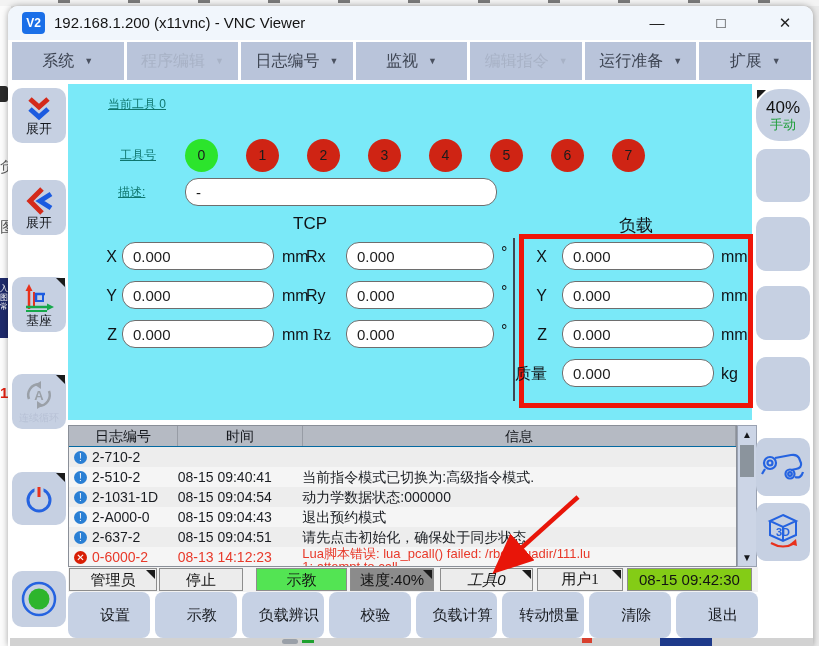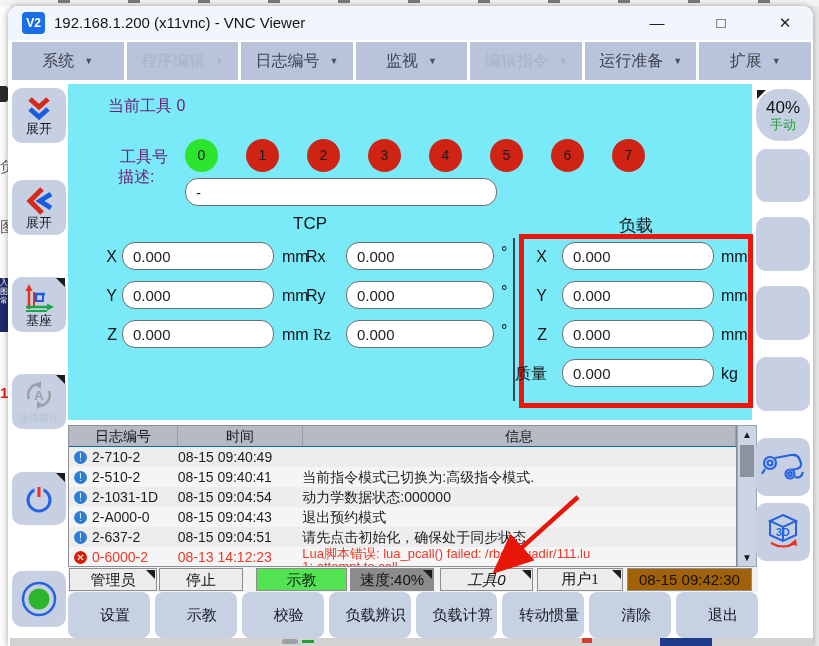--- a/index.html
+++ b/index.html
@@ -5,21 +5,21 @@
   html,body{margin:0;padding:0;}
   body{font-family:"Liberation Sans","DejaVu Sans",sans-serif;background:#e9e9e9;}
   #screen{position:relative;width:819px;height:646px;overflow:hidden;background:#e9e9e9;}
   .abs{position:absolute;}
   
   .top-sliver{left:0;top:0;width:819px;height:6px;background:#f3f3f3;
     background-image:repeating-linear-gradient(90deg,transparent 0 58px,#7a7a7a 58px 70px);background-size:100% 3px;background-repeat:no-repeat;background-position:0 0;}
   
   .desk-strip{left:0;top:6px;width:11px;height:640px;background:#fbfbfb;overflow:hidden;}
   .frag{position:absolute;left:0;color:#5a5a5a;font-size:15px;}
-  .frag-navy{position:absolute;left:0;width:11px;height:54px;background:#1e2a6b;color:#fff;font-size:8px;line-height:9px;padding-top:0;}
+  .frag-navy{position:absolute;left:0;width:11px;height:54px;background:#1e2a6b;color:#fff;font-size:8px;line-height:9px;padding-top:6px;}
   .frag-red{color:#e02010;font-size:15px;font-weight:bold;}
   .frag-blob{position:absolute;left:-6px;width:14px;height:16px;background:#2b2b2b;border-radius:3px;}
   
   .window{left:8px;top:6px;width:805px;height:640px;background:#ffffff;border-radius:10px 10px 0 0;box-shadow:0 0 6px rgba(0,0,0,.35);}
   .titlebar{left:8px;top:6px;width:805px;height:34px;background:#f1f6fc;border-radius:10px 10px 0 0;}
   .vnc-logo{position:absolute;left:14px;top:6px;width:23px;height:22px;background:#1a6fe8;border-radius:4px;color:#fff;font-size:12px;font-weight:bold;text-align:center;line-height:22px;}
   .title-text{position:absolute;left:46px;top:0;height:34px;line-height:34px;font-size:15px;color:#141414;}
   .winctl{position:absolute;top:0;width:34px;height:34px;text-align:center;line-height:34px;font-size:15px;color:#222;}
   
   .menubar{left:12px;top:42px;width:799px;height:38px;display:flex;gap:3px;}
@@ -35,21 +35,21 @@
   .bs-gray{position:absolute;left:272px;top:1px;width:16px;height:5px;background:#9aa0a8;border-radius:3px;}
   .bs-red{position:absolute;left:572px;top:0px;width:10px;height:5px;background:#d8402e;}
   .bs-navy{position:absolute;left:650px;top:0px;width:52px;height:8px;background:#1e3a8a;}
   
   .side-btn{position:absolute;left:12px;width:54px;background:#c6d0e2;border-radius:10px;display:flex;flex-direction:column;align-items:center;justify-content:center;}
   .side-btn .lbl{font-size:13px;color:#15181d;line-height:14px;}
   .side-btn.disabled .lbl{color:#b7c1d5;font-size:10px;}
   .corner-tr{position:absolute;top:1px;right:1px;width:0;height:0;border-top:9px solid #1b1b1b;border-left:9px solid transparent;}
   .corner-tl{position:absolute;top:1px;left:1px;width:0;height:0;border-top:9px solid #1b1b1b;border-right:9px solid transparent;}
   
-  .pp-label{position:absolute;font-size:16px;color:#701a75;}
+  .pp-label{position:absolute;font-size:12px;color:#0f766e;text-decoration:underline;}
   .tool-circle{position:absolute;width:33px;height:33px;border-radius:50%;text-align:center;line-height:33px;font-size:14px;color:#1c1c1c;}
   .field{position:absolute;height:28px;background:#fff;border:1.5px solid #6e6e6e;border-radius:13px;font-size:15px;color:#1c1c1c;line-height:26px;padding-left:10px;box-sizing:border-box;}
   .axis-lbl{position:absolute;height:29px;line-height:29px;font-size:16px;color:#101317;text-align:right;}
   .unit-lbl{position:absolute;height:29px;line-height:29px;font-size:16px;color:#101317;}
   .sec-title{position:absolute;font-size:17px;color:#101317;}
   .red-rect{position:absolute;left:519px;top:234px;width:234px;height:174px;border:5px solid #ee1509;box-sizing:border-box;}
   .vdivider{position:absolute;left:513px;top:238px;width:2px;height:163px;background:#3c4754;}
   
   .log-table{left:68px;top:425px;width:669px;height:142px;border:1px solid #8a8f98;box-sizing:border-box;background:#efefef;overflow:hidden;}
   .log-head{display:flex;height:20px;background:#b5bac3;border-bottom:1px solid #0369a1;}
@@ -71,21 +71,21 @@
   .sc-thumb{position:absolute;left:2px;width:14px;background:#8b949d;}
   
   .rt-btn{position:absolute;left:756px;width:54px;background:#c6d0e2;border-radius:10px;display:flex;flex-direction:column;align-items:center;justify-content:center;}
   .rt-speed{font-size:17px;color:#111;line-height:19px;}
   .rt-mode{font-size:13px;color:#1f9e3a;line-height:16px;}
   
   .status-row{left:68px;top:567px;width:690px;height:25px;background:#f2f2f2;}
   .st-item{position:absolute;top:1px;height:23px;background:#ececec;border:1px solid #8d8d8d;box-sizing:border-box;text-align:center;line-height:21px;font-size:15px;color:#131313;}
   .st-item.green{background:#53e453;}
   .st-item.dark{background:#8b8b8b;}
-  .st-item.time{background:#a16207;}
+  .st-item.time{background:#84cc16;}
   
   .bottom-row{left:68px;top:592px;width:690px;height:46px;display:flex;gap:5px;}
   .bot-btn{flex:1;background:#c6d1e4;border-radius:8px;font-size:15px;color:#15181d;display:flex;align-items:center;justify-content:center;padding-left:12px;}
   
   .anno{left:0;top:0;width:819px;height:646px;pointer-events:none;z-index:50;}
   svg{display:block;}
 </style>
 </head>
 <body>
 
@@ -151,21 +151,21 @@
   <div id="tool-circles">
       <div class="tool-circle" style="left: 185px; top: 139px; background: rgb(44, 228, 44);">0</div>
       <div class="tool-circle" style="left: 246px; top: 139px; background: rgb(207, 36, 20);">1</div>
       <div class="tool-circle" style="left: 307px; top: 139px; background: rgb(207, 36, 20);">2</div>
       <div class="tool-circle" style="left: 368px; top: 139px; background: rgb(207, 36, 20);">3</div>
       <div class="tool-circle" style="left: 429px; top: 139px; background: rgb(207, 36, 20);">4</div>
       <div class="tool-circle" style="left: 490px; top: 139px; background: rgb(207, 36, 20);">5</div>
       <div class="tool-circle" style="left: 551px; top: 139px; background: rgb(207, 36, 20);">6</div>
       <div class="tool-circle" style="left: 612px; top: 139px; background: rgb(207, 36, 20);">7</div>
     </div>
-  <div class="abs pp-label" style="left:118px;top:167px;">描述:</div>
+  <div class="abs pp-label" style="left:118px;top:184px;">描述:</div>
   <input class="abs field" style="left: 185px; top: 178px; width: 312px;" value="-">
 
   <div class="abs sec-title" style="left:280px;top:214px;width:60px;text-align:center;">TCP</div>
   <div class="abs sec-title" style="left:600px;top:214px;width:72px;text-align:center;">负载</div>
 
   <div id="tcp-rows">
       <div class="abs axis-lbl" style="left: 80px; top: 242px; width: 37px;">X</div>
       <input class="abs field" value="0.000" style="left: 122px; top: 242px; width: 152px;">
       <div class="abs unit-lbl" style="left: 282px; top: 242px;">mm</div>
       <div class="abs axis-lbl" style="left: 306px; top: 242px; width: 32px; text-align: left;">Rx</div>
@@ -206,21 +206,20 @@
         <div class="hc" style="width: 109px;">日志编号</div>
         <div class="hc" style="width: 125px;">时间</div>
         <div class="hc" style="width: 433px;">信息</div>
       </div>
     <div id="log-body">
         <div class="log-row">
           <div class="c1">
             <div class="lv-ico lv-info">!</div>
             <span>2-710-2</span>
           </div>
-          <div class="c2">08-15 09:40:49</div>
         </div>
         <div class="log-row">
           <div class="c1">
             <div class="lv-ico lv-info">!</div>
             <span>2-510-2</span>
           </div>
           <div class="c2">08-15 09:40:41</div>
           <div class="c3">当前指令模式已切换为:高级指令模式.</div>
         </div>
         <div class="log-row">
@@ -271,22 +270,22 @@
       <div class="st-item plain" style="left: 91px; width: 84px;">停止</div>
       <div class="st-item green" style="left: 188px; width: 91px;">示教</div>
       <div class="st-item dark" style="left: 282px; width: 84px;">速度:40%<div class="corner-tr"></div></div>
       <div class="st-item plain" style="left: 372px; width: 93px; font-style: italic;">工具0<div class="corner-tr"></div></div>
       <div class="st-item plain" style="left: 469px; width: 86px; font-family: Liberation Serif, serif;">用户1<div class="corner-tr"></div></div>
       <div class="st-item time" style="left: 559px; width: 125px;">08-15 09:42:30</div>
     </div>
   <div class="abs bottom-row">
       <div class="bot-btn">设置</div>
       <div class="bot-btn">示教</div>
+      <div class="bot-btn">负载辨识</div>
       <div class="bot-btn">校验</div>
-      <div class="bot-btn">负载辨识</div>
       <div class="bot-btn">负载计算</div>
       <div class="bot-btn">转动惯量</div>
       <div class="bot-btn">清除</div>
       <div class="bot-btn">退出</div>
     </div>
   <div class="abs bottom-sliver">
     <div class="bs-gray"></div>
     <div class="bs-green"></div>
     <div class="bs-red"></div>
     <div class="bs-navy"></div>

